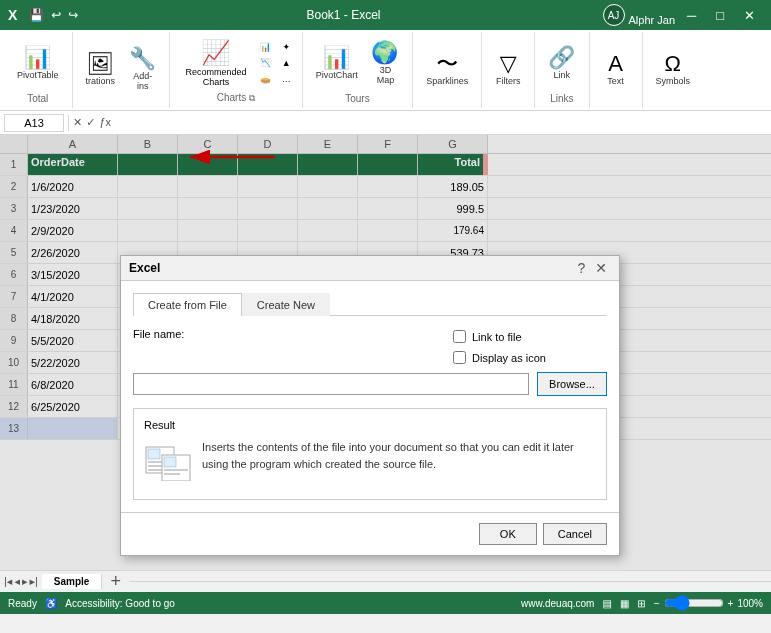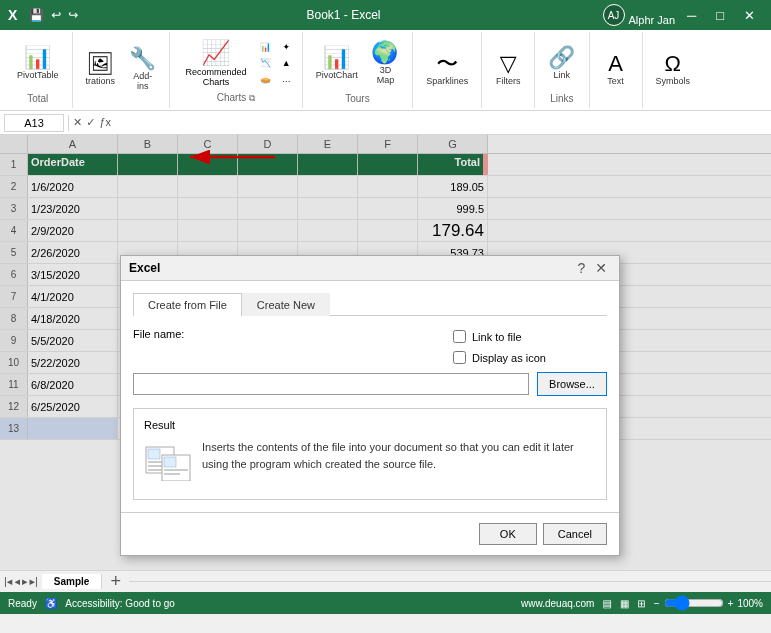--- a/index.html
+++ b/index.html
@@ -290,21 +290,21 @@
             <div style="width: 70px; border-right: 1px solid rgb(232, 232, 232); font-size: 11px; padding: 2px 3px; overflow: hidden; white-space: nowrap; display: flex; align-items: center; justify-content: flex-end;">999.5</div>
           </div>
           <div style="display: flex; border-bottom: 1px solid rgb(232, 232, 232); height: 22px;">
             <div style="min-width: 28px; background: rgb(242, 242, 242); border-right: 1px solid rgb(212, 212, 212); text-align: center; font-size: 10px; color: rgb(85, 85, 85); line-height: 22px;">4</div>
             <div style="width: 90px; border-right: 1px solid rgb(232, 232, 232); font-size: 11px; padding: 2px 3px; overflow: hidden; white-space: nowrap; display: flex; align-items: center;">2/9/2020</div>
             <div style="width: 60px; border-right: 1px solid rgb(232, 232, 232); font-size: 11px; padding: 2px 3px; overflow: hidden; white-space: nowrap; display: flex; align-items: center;"></div>
             <div style="width: 60px; border-right: 1px solid rgb(232, 232, 232); font-size: 11px; padding: 2px 3px; overflow: hidden; white-space: nowrap; display: flex; align-items: center;"></div>
             <div style="width: 60px; border-right: 1px solid rgb(232, 232, 232); font-size: 11px; padding: 2px 3px; overflow: hidden; white-space: nowrap; display: flex; align-items: center;"></div>
             <div style="width: 60px; border-right: 1px solid rgb(232, 232, 232); font-size: 11px; padding: 2px 3px; overflow: hidden; white-space: nowrap; display: flex; align-items: center;"></div>
             <div style="width: 60px; border-right: 1px solid rgb(232, 232, 232); font-size: 11px; padding: 2px 3px; overflow: hidden; white-space: nowrap; display: flex; align-items: center;"></div>
-            <div style="width: 70px; border-right: 1px solid rgb(232, 232, 232); font-size: 17px; padding: 2px 3px; overflow: hidden; white-space: nowrap; display: flex; align-items: center; justify-content: flex-end;">179.64</div>
+            <div style="width: 70px; border-right: 1px solid rgb(232, 232, 232); font-size: 10px; padding: 2px 3px; overflow: hidden; white-space: nowrap; display: flex; align-items: center; justify-content: flex-end;">179.64</div>
           </div>
           <div style="display: flex; border-bottom: 1px solid rgb(232, 232, 232); height: 22px;">
             <div style="min-width: 28px; background: rgb(242, 242, 242); border-right: 1px solid rgb(212, 212, 212); text-align: center; font-size: 10px; color: rgb(85, 85, 85); line-height: 22px;">5</div>
             <div style="width: 90px; border-right: 1px solid rgb(232, 232, 232); font-size: 11px; padding: 2px 3px; overflow: hidden; white-space: nowrap; display: flex; align-items: center;">2/26/2020</div>
             <div style="width: 60px; border-right: 1px solid rgb(232, 232, 232); font-size: 11px; padding: 2px 3px; overflow: hidden; white-space: nowrap; display: flex; align-items: center;"></div>
             <div style="width: 60px; border-right: 1px solid rgb(232, 232, 232); font-size: 11px; padding: 2px 3px; overflow: hidden; white-space: nowrap; display: flex; align-items: center;"></div>
             <div style="width: 60px; border-right: 1px solid rgb(232, 232, 232); font-size: 11px; padding: 2px 3px; overflow: hidden; white-space: nowrap; display: flex; align-items: center;"></div>
             <div style="width: 60px; border-right: 1px solid rgb(232, 232, 232); font-size: 11px; padding: 2px 3px; overflow: hidden; white-space: nowrap; display: flex; align-items: center;"></div>
             <div style="width: 60px; border-right: 1px solid rgb(232, 232, 232); font-size: 11px; padding: 2px 3px; overflow: hidden; white-space: nowrap; display: flex; align-items: center;"></div>
             <div style="width: 70px; border-right: 1px solid rgb(232, 232, 232); font-size: 11px; padding: 2px 3px; overflow: hidden; white-space: nowrap; display: flex; align-items: center; justify-content: flex-end;">539.73</div>

